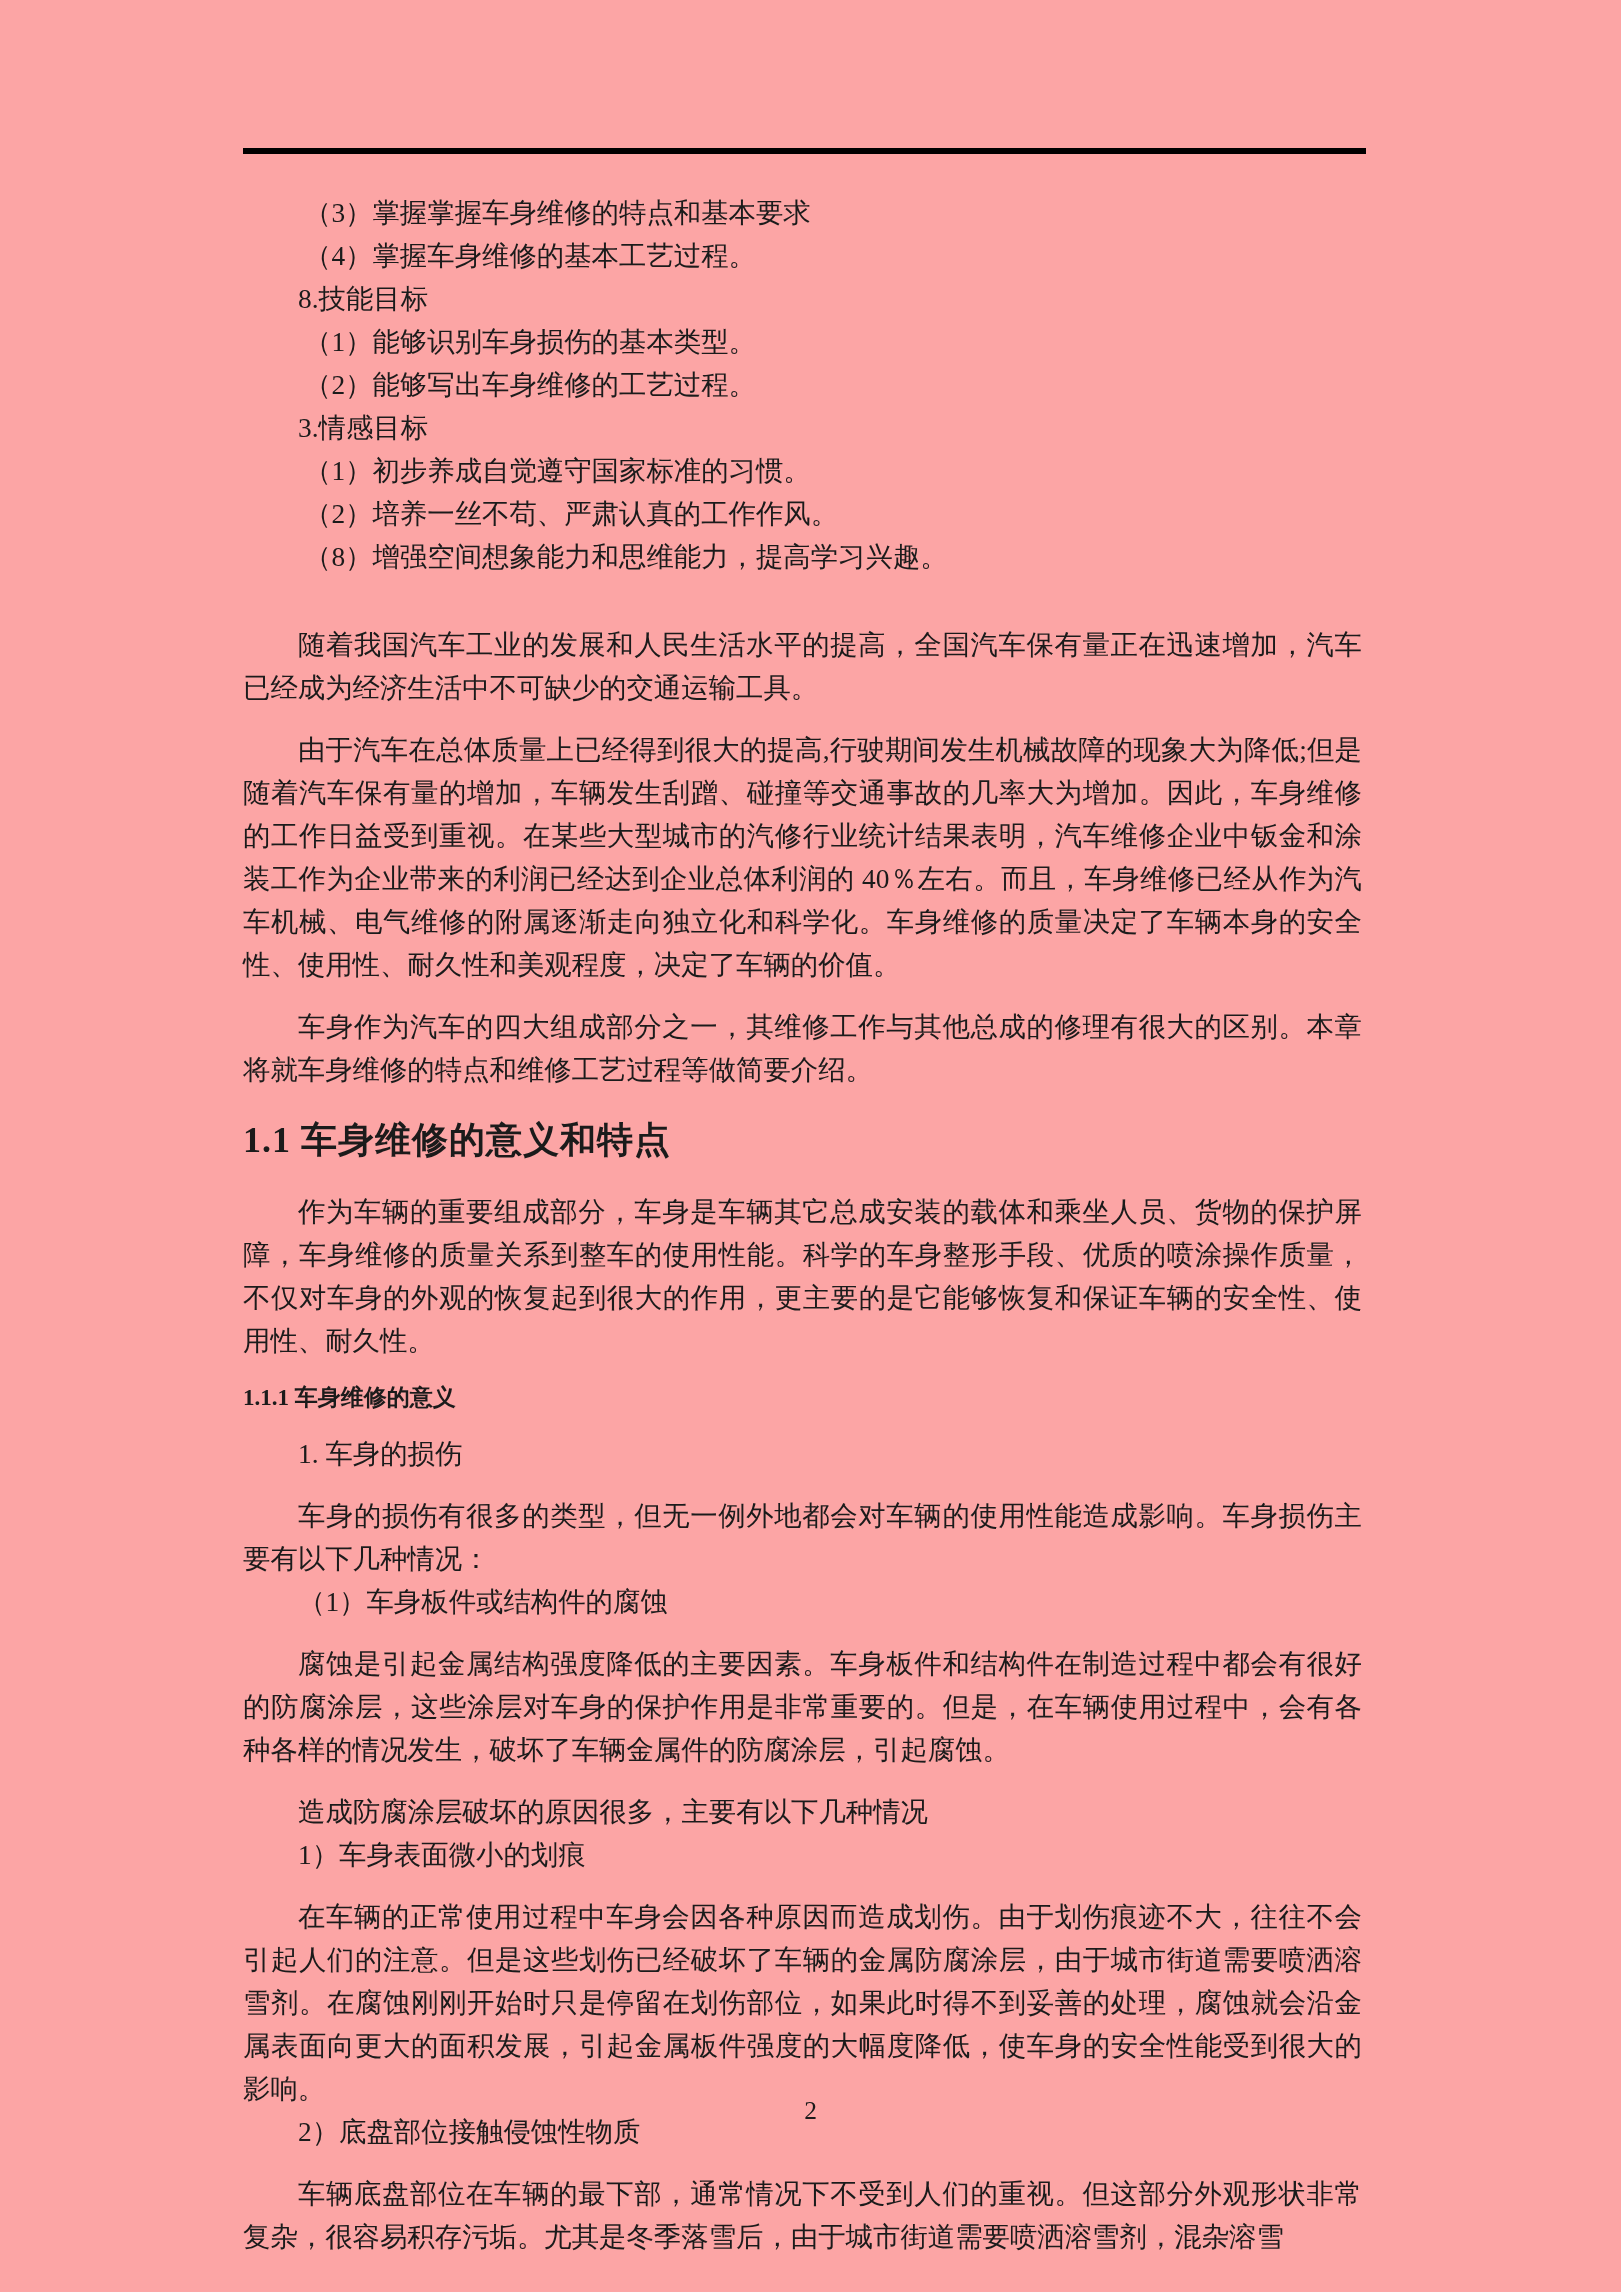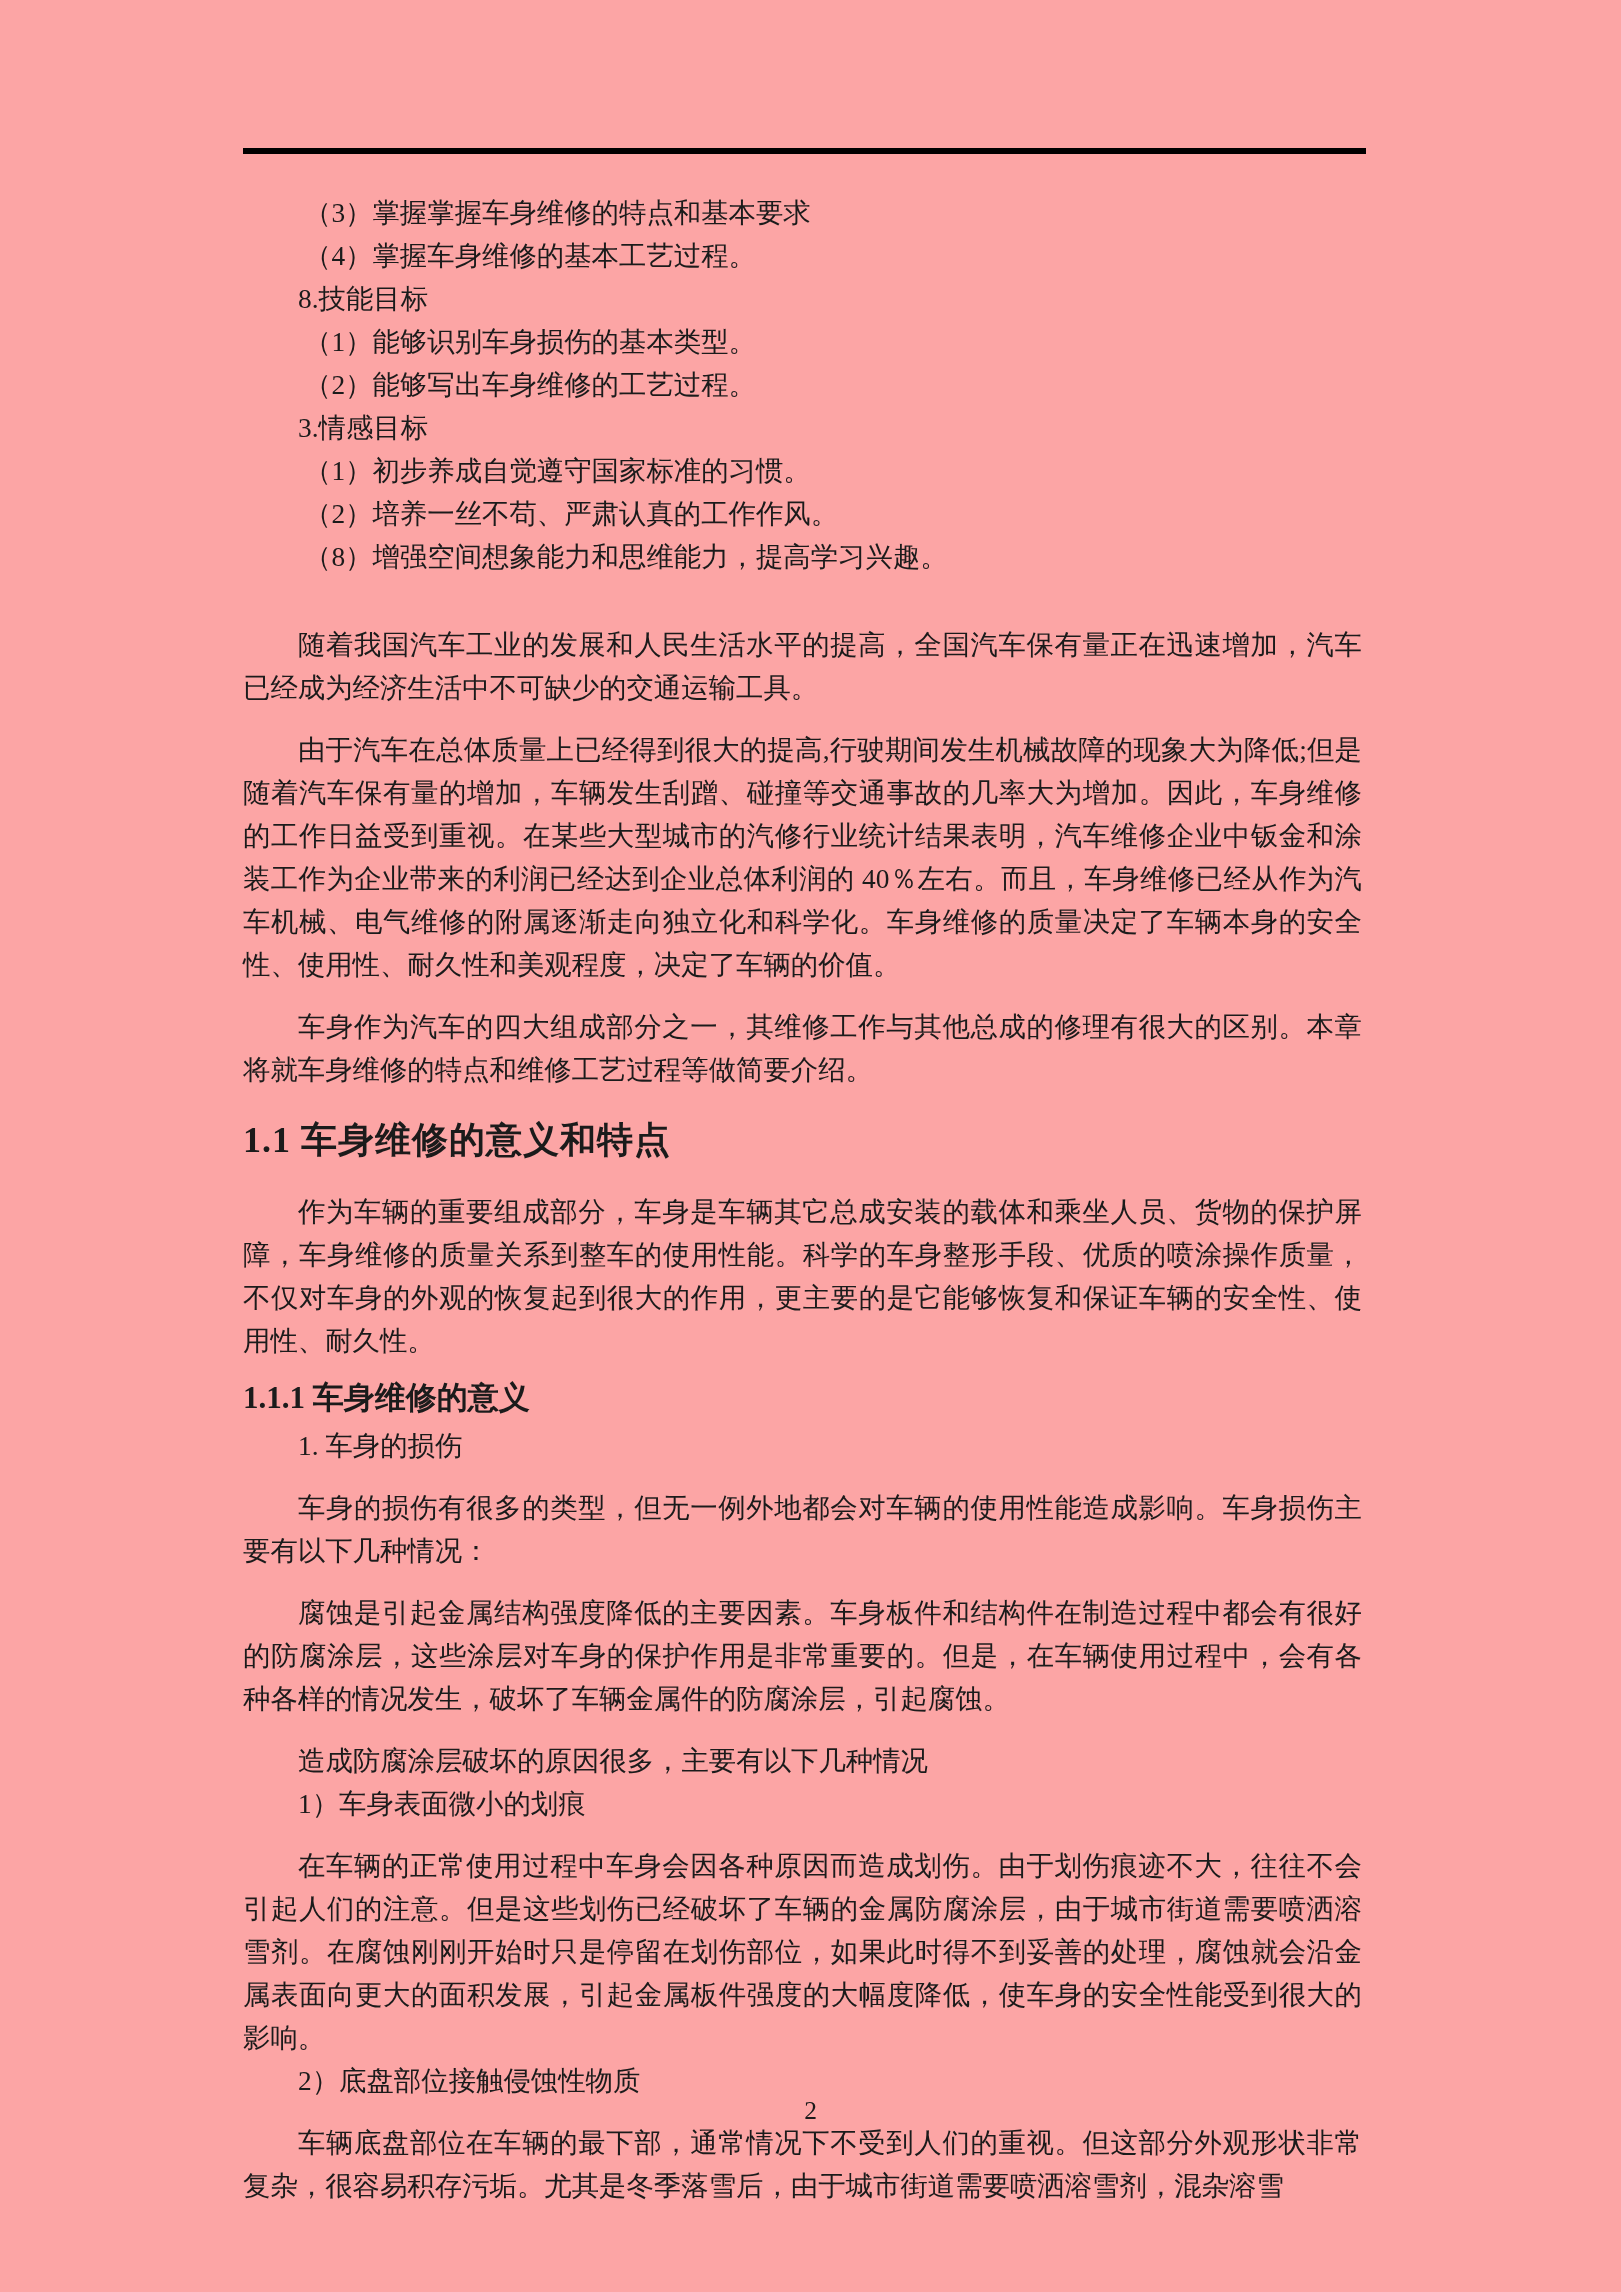--- a/index.html
+++ b/index.html
@@ -49,25 +49,25 @@
   .heading1 {
     font-size: 36px;
     font-weight: bold;
     line-height: 49px;
     margin-top: 24px;
     margin-bottom: 25.5px;
     text-indent: 0;
     letter-spacing: 1px;
   }
   .heading2 {
-    font-size: 31px;
+    font-size: 23px;
     font-weight: bold;
     line-height: 39px;
     margin-top: 15.7px;
-    margin-bottom: 8px;
+    margin-bottom: 16px;
     text-indent: 0;
   }
   .footer {
     position: absolute;
     top: 2094px;
     left: 0;
     width: 1621px;
     text-align: center;
     font-size: 25.5px;
     line-height: 33px;
@@ -89,20 +89,21 @@
       <div class="block objective">（2）培养一丝不苟、严肃认真的工作作风。</div>
       <div class="block objective">（8）增强空间想象能力和思维能力，提高学习兴趣。</div>
       <div class="block paragraph">随着我国汽车工业的发展和人民生活水平的提高，全国汽车保有量正在迅速增加，汽车已经成为经济生活中不可缺少的交通运输工具。</div>
       <div class="block paragraph">由于汽车在总体质量上已经得到很大的提高,行驶期间发生机械故障的现象大为降低;但是随着汽车保有量的增加，车辆发生刮蹭、碰撞等交通事故的几率大为增加。因此，车身维修的工作日益受到重视。在某些大型城市的汽修行业统计结果表明，汽车维修企业中钣金和涂装工作为企业带来的利润已经达到企业总体利润的 40％左右。而且，车身维修已经从作为汽车机械、电气维修的附属逐渐走向独立化和科学化。车身维修的质量决定了车辆本身的安全性、使用性、耐久性和美观程度，决定了车辆的价值。</div>
       <div class="block paragraph">车身作为汽车的四大组成部分之一，其维修工作与其他总成的修理有很大的区别。本章将就车身维修的特点和维修工艺过程等做简要介绍。</div>
       <div class="block heading1">1.1 车身维修的意义和特点</div>
       <div class="block paragraph">作为车辆的重要组成部分，车身是车辆其它总成安装的载体和乘坐人员、货物的保护屏障，车身维修的质量关系到整车的使用性能。科学的车身整形手段、优质的喷涂操作质量，不仅对车身的外观的恢复起到很大的作用，更主要的是它能够恢复和保证车辆的安全性、使用性、耐久性。</div>
       <div class="block heading2">1.1.1 车身维修的意义</div>
       <div class="block list-item">1. 车身的损伤</div>
       <div class="block paragraph">车身的损伤有很多的类型，但无一例外地都会对车辆的使用性能造成影响。车身损伤主要有以下几种情况：</div>
+      <div class="block list-item">（1）车身板件或结构件的腐蚀</div>
       <div class="block paragraph">腐蚀是引起金属结构强度降低的主要因素。车身板件和结构件在制造过程中都会有很好的防腐涂层，这些涂层对车身的保护作用是非常重要的。但是，在车辆使用过程中，会有各种各样的情况发生，破坏了车辆金属件的防腐涂层，引起腐蚀。</div>
       <div class="block paragraph">造成防腐涂层破坏的原因很多，主要有以下几种情况</div>
       <div class="block list-item">1）车身表面微小的划痕</div>
       <div class="block paragraph">在车辆的正常使用过程中车身会因各种原因而造成划伤。由于划伤痕迹不大，往往不会引起人们的注意。但是这些划伤已经破坏了车辆的金属防腐涂层，由于城市街道需要喷洒溶雪剂。在腐蚀刚刚开始时只是停留在划伤部位，如果此时得不到妥善的处理，腐蚀就会沿金属表面向更大的面积发展，引起金属板件强度的大幅度降低，使车身的安全性能受到很大的影响。</div>
       <div class="block list-item">2）底盘部位接触侵蚀性物质</div>
       <div class="block paragraph">车辆底盘部位在车辆的最下部，通常情况下不受到人们的重视。但这部分外观形状非常复杂，很容易积存污垢。尤其是冬季落雪后，由于城市街道需要喷洒溶雪剂，混杂溶雪</div>
     </div>
   <div class="footer">
     <span>2</span>
   </div>

